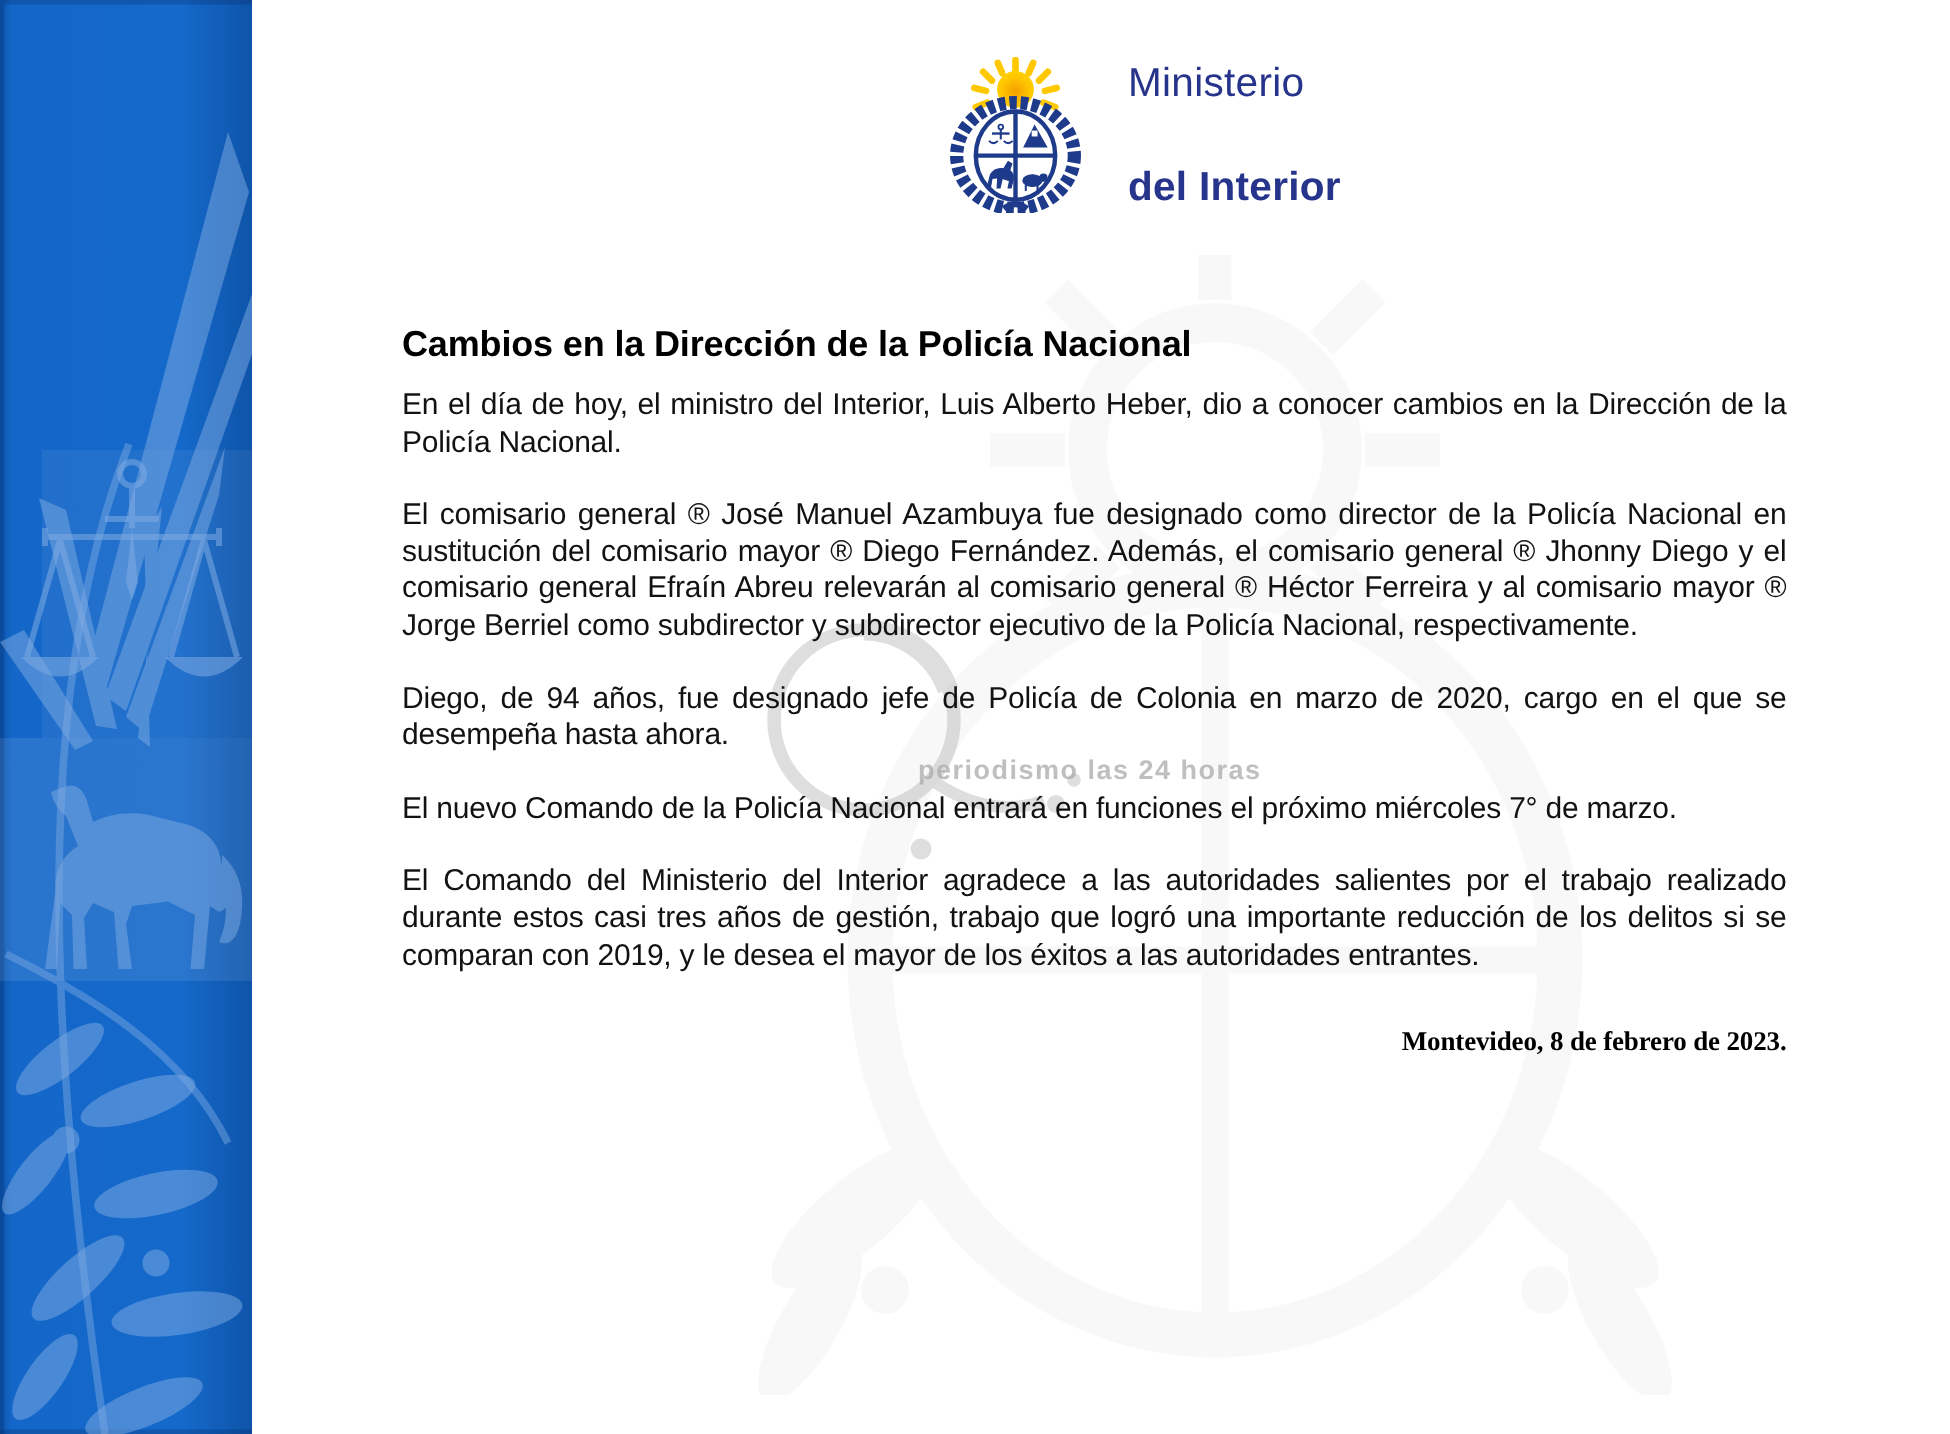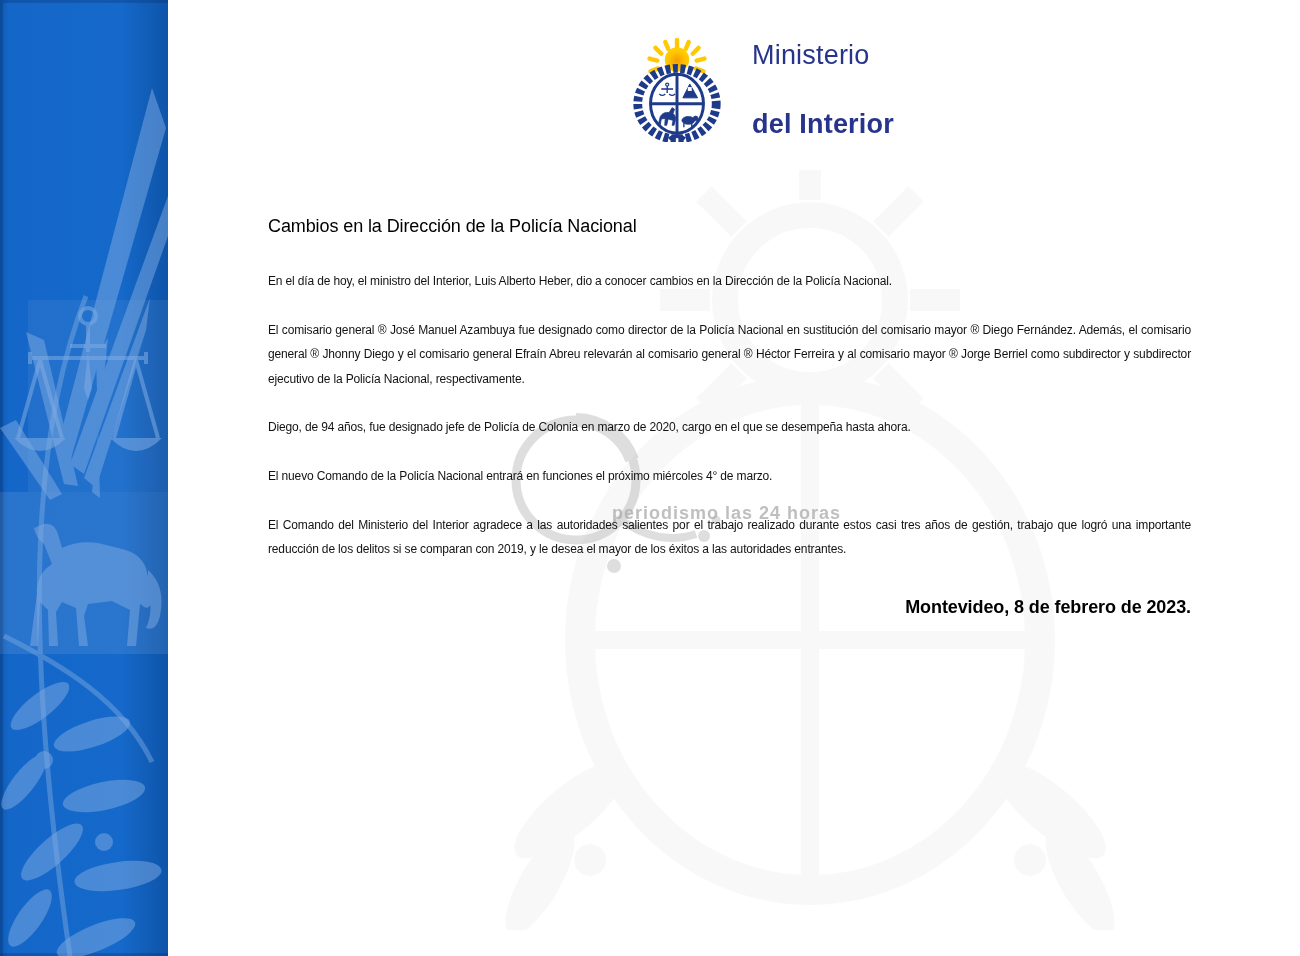--- a/index.html
+++ b/index.html
@@ -36,28 +36,28 @@
     position:absolute;left:612px;top:503px;
     font-size:18px;font-weight:700;letter-spacing:1px;
     color:rgba(170,170,170,.75);white-space:nowrap;
   }
 
   
   .doc{
     position:absolute;left:268px;top:216px;width:923px;color:#121212;
   }
   .doc h1{
-    font-size:18px;font-weight:400;margin:0 0 32px 0;letter-spacing:-.1px;color:#000;
+    font-size:24px;font-weight:700;margin:0 0 14px 0;letter-spacing:-.1px;color:#000;
   }
   .doc p{
-    font-size:12px;line-height:24.6px;margin:0 0 24px 0;
+    font-size:20px;line-height:24.6px;margin:0 0 24px 0;
     text-align:justify;letter-spacing:-.15px;
   }
   .doc .date-line{
-    text-align:right;font-weight:700;font-size:18px;margin-top:33px;letter-spacing:-.1px;color:#000;
+    text-align:right;font-weight:700;font-size:18px;margin-top:33px;letter-spacing:-.1px;color:#000;font-family:Liberation Serif, serif;
   }
 </style>
 </head>
 <body>
 
 <div class="page">
 
   <aside class="sidebar">
     <svg width="168" height="956" viewBox="0 0 168 956">
 
@@ -209,18 +209,18 @@
       <span class="l1">Ministerio</span>
       <span class="l2">del Interior</span>
     </div>
   </header>
 
   <article class="doc">
     <h1>Cambios en la Dirección de la Policía Nacional</h1>
     <p>En el día de hoy, el ministro del Interior, Luis Alberto Heber, dio a conocer cambios en la Dirección de la Policía Nacional.</p>
     <p>El comisario general ® José Manuel Azambuya fue designado como director de la Policía Nacional en sustitución del comisario mayor ® Diego Fernández. Además, el comisario general ® Jhonny Diego y el comisario general Efraín Abreu relevarán al comisario general ® Héctor Ferreira y al comisario mayor ® Jorge Berriel como subdirector y subdirector ejecutivo de la Policía Nacional, respectivamente.</p>
     <p>Diego, de 94 años, fue designado jefe de Policía de Colonia en marzo de 2020, cargo en el que se desempeña hasta ahora.</p>
-    <p>El nuevo Comando de la Policía Nacional entrará en funciones el próximo miércoles 4° de marzo.</p>
+    <p>El nuevo Comando de la Policía Nacional entrará en funciones el próximo miércoles 7° de marzo.</p>
     <p>El Comando del Ministerio del Interior agradece a las autoridades salientes por el trabajo realizado durante estos casi tres años de gestión, trabajo que logró una importante reducción de los delitos si se comparan con 2019, y le desea el mayor de los éxitos a las autoridades entrantes.</p>
     <p class="date-line">Montevideo, 8 de febrero de 2023.</p>
   </article>
 
 </div>
 
 </body></html>

